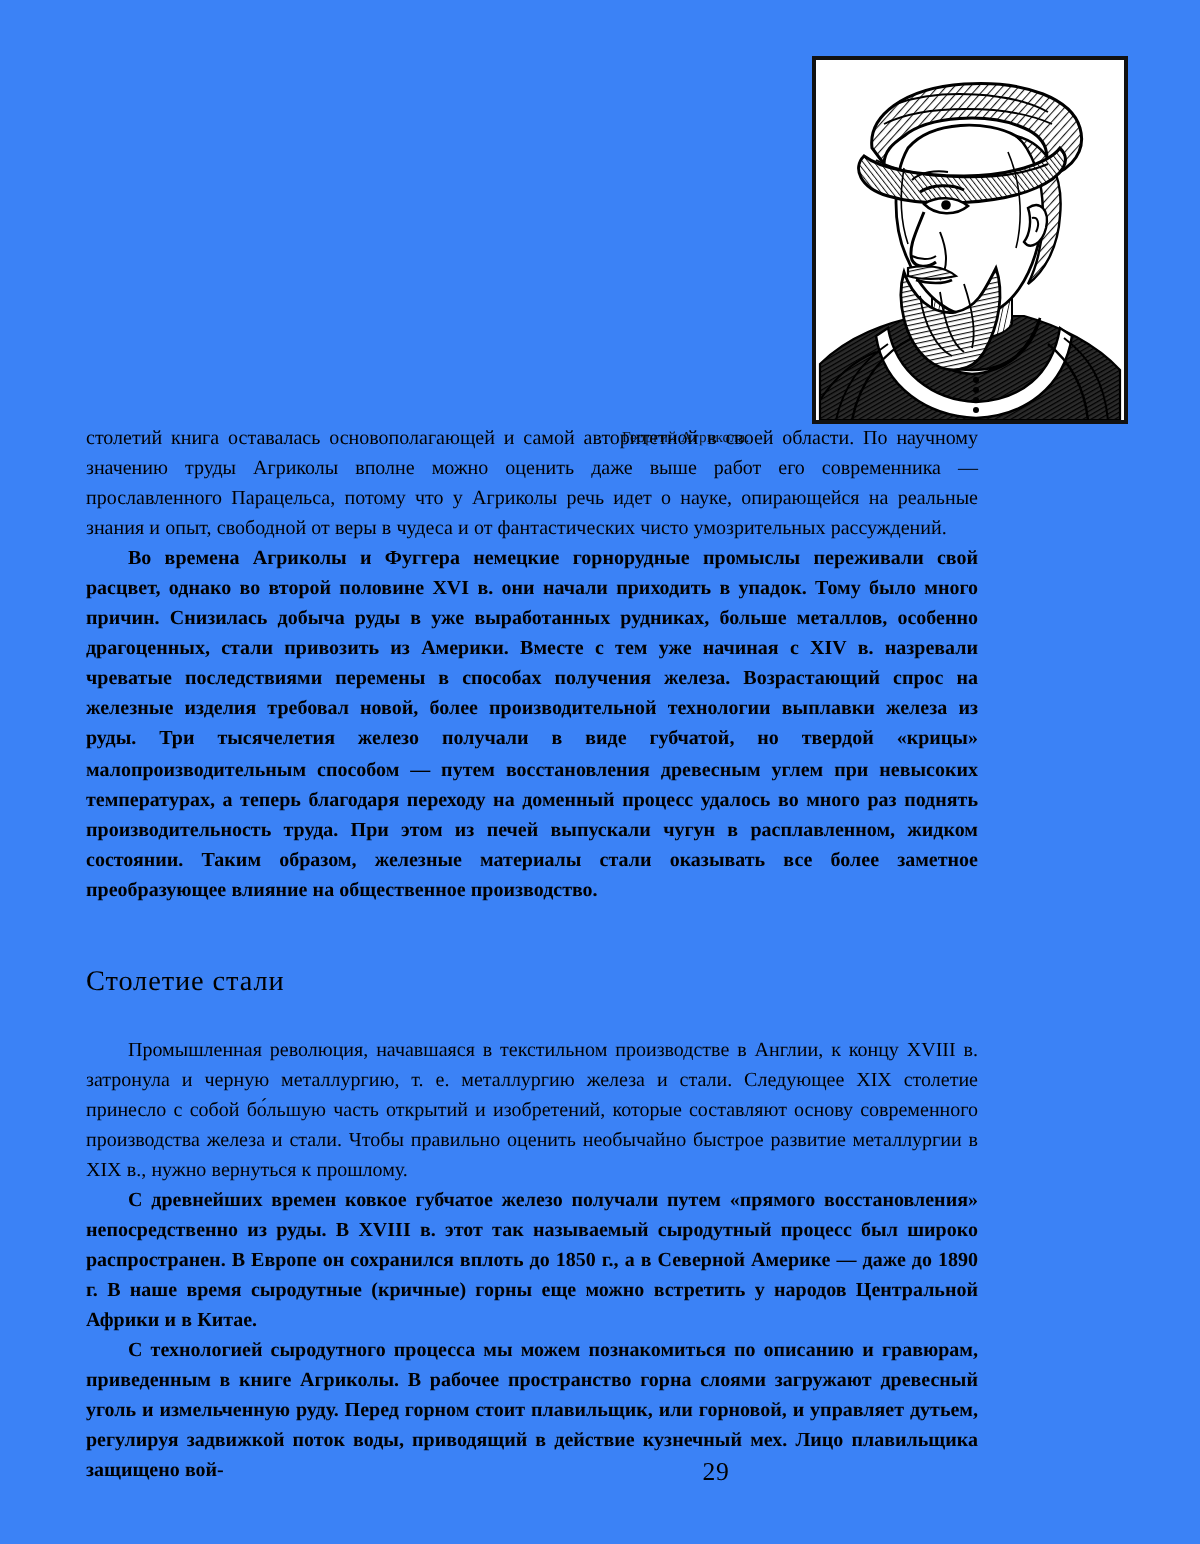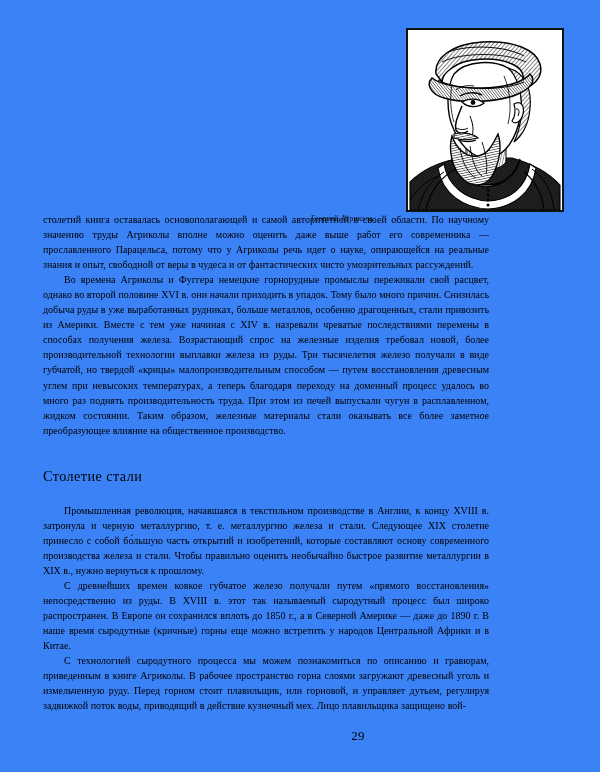--- a/index.html
+++ b/index.html
@@ -72,20 +72,21 @@
     letter-spacing: 0px;
     word-spacing: 0.1px;
     -webkit-hyphens: none;
     hyphens: none;
   }
   p.body.indent {
     text-indent: 21px;
   }
   p.body + p.body {
     margin-top: 0;
+    font-weight: bold;
   }
 
   h2.section-heading {
     margin: 0;
     font-size: 14.2px;
     line-height: 17px;
     font-weight: normal;
     letter-spacing: 0.45px;
     text-align: left;
   }

